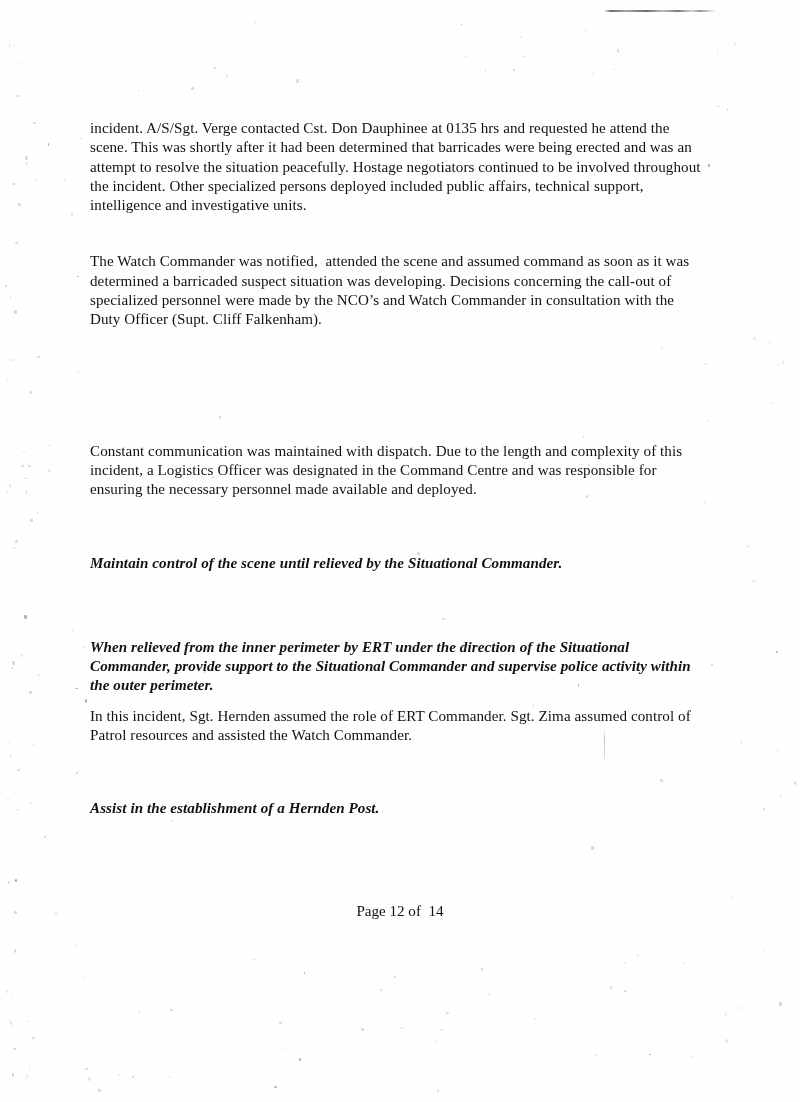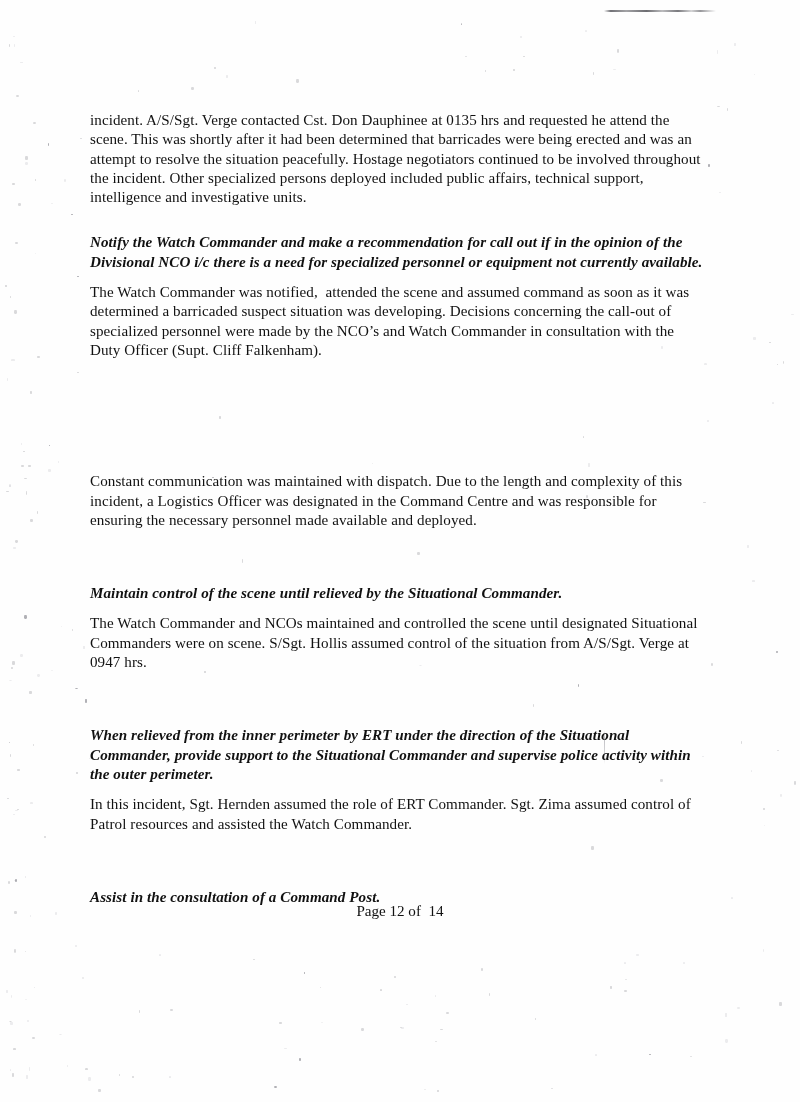--- a/index.html
+++ b/index.html
@@ -63,21 +63,21 @@
       rgba(120,120,128,0.45) 25%,
       rgba(120,120,128,0.30) 70%,
       rgba(120,120,128,0.0) 100%);
     width: 1px;
   }
 
   
   .content {
     position: absolute;
     left: 90px;
-    top: 111px;
+    top: 119px;
     width: 616px;
     z-index: 2;
   }
   p, h2 {
     margin: 0;
     padding: 0;
     font-weight: normal;
   }
   .para {
     font-size: 15.1px;
@@ -323,35 +323,33 @@
       <div class="speck faint" style="left: 588.173px; top: 463.404px; width: 1.5px; height: 3.2px;"></div>
       <div class="speck" style="left: 591.035px; top: 846.484px; width: 2.6px; height: 3.1px;"></div>
       <div class="speck faint" style="left: 418.937px; top: 664.91px; width: 3.1px; height: 1.1px;"></div>
       <div class="speck" style="left: 659.762px; top: 779.4px; width: 3.1px; height: 2.3px;"></div>
       <div class="speck dark" style="left: 211.603px; top: 476.74px; width: 2.7px; height: 1.6px;"></div>
     </div>
 
   <div class="content">
     <p class="para">incident. A/S/Sgt. Verge contacted Cst. Don Dauphinee at 0135 hrs and requested he attend the scene. This was shortly after it had been determined that barricades were being erected and was an attempt to resolve the situation peacefully. Hostage negotiators continued to be involved throughout the incident. Other specialized persons deployed included public affairs, technical support, intelligence and investigative units.</p>
     <div class="gap-mid"></div>
-    <h2 class="heading">Notify the Watch Commander and make a recommendation for call out if in the opinion of the Divisional NCO i/c there is a need for specialized personnel or equipment not currently available.</h2>
     <div class="gap-small"></div>
     <p class="para">The Watch Commander was notified,  attended the scene and assumed command as soon as it was determined a barricaded suspect situation was developing. Decisions concerning the call-out of specialized personnel were made by the NCO’s and Watch Commander in consultation with the Duty Officer (Supt. Cliff Falkenham).</p>
     <div class="gap-large"></div>
     <div class="gap-small"></div>
     <div class="gap-large"></div>
     <div class="gap-small"></div>
     <p class="para">Constant communication was maintained with dispatch. Due to the length and complexity of this incident, a Logistics Officer was designated in the Command Centre and was responsible for ensuring the necessary personnel made available and deployed.</p>
     <div class="gap-xl"></div>
     <h2 class="heading">Maintain control of the scene until relieved by the Situational Commander.</h2>
     <div class="gap-small"></div>
-    <p class="para">The Watch Commander and NCOs maintained and controlled the scene until designated Situational Commanders were on scene. S/Sgt. Hollis assumed control of the situation from A/S/Sgt. Verge at 0947 hrs.</p>
     <div class="gap-xl"></div>
     <h2 class="heading skewed">When relieved from the inner perimeter by ERT under the direction of the Situational Commander, provide support to the Situational Commander and supervise police activity within the outer perimeter.</h2>
     <div class="gap-small"></div>
     <p class="para">In this incident, Sgt. Hernden assumed the role of ERT Commander. Sgt. Zima assumed control of Patrol resources and assisted the Watch Commander.</p>
     <div class="gap-xl"></div>
-    <h2 class="heading">Assist in the consultation of a Command Post.</h2>
+    <h2 class="heading">Assist in the establishment of a Hernden Post.</h2>
   </div>
 
   <div class="footer">Page 12 of  14</div>
 
 </div>
 
 </body></html>

